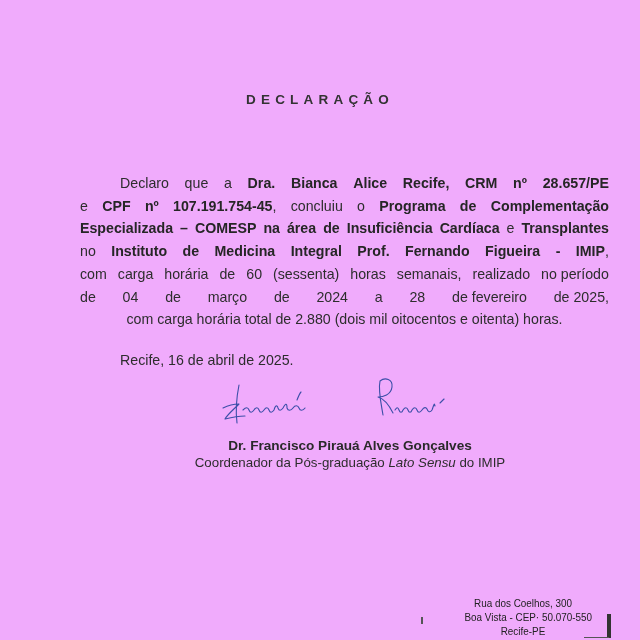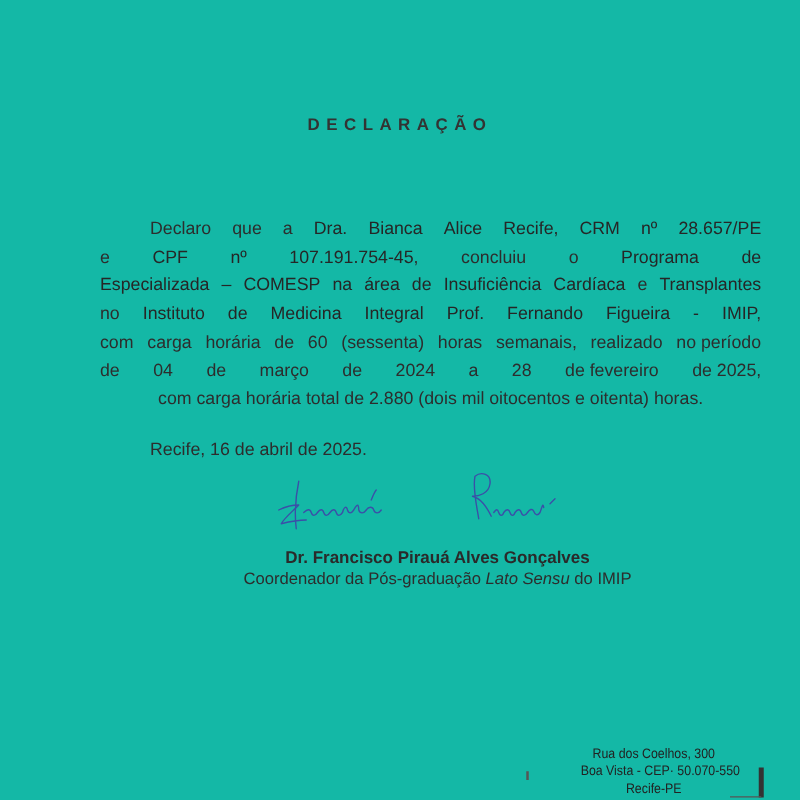--- a/index.html
+++ b/index.html
@@ -12,21 +12,21 @@
       height: 640px;
       position: relative;
       overflow: hidden;
       font-family: "Liberation Sans", "DejaVu Sans", sans-serif;
       color: #2a2a2a;
     }
     .page {
       position: absolute;
       left: 0; top: 0;
       width: 640px; height: 640px;
-      background: #14b8a6;
+      background: #f0abfc;
     }
     .title {
       position: absolute;
       top: 92px;
       left: 0;
       width: 640px;
       text-align: center;
       font-size: 13.5px;
       font-weight: bold;
       letter-spacing: 5.2px;
@@ -35,21 +35,21 @@
     .body-text {
       position: absolute;
       left: 80px;
       top: 172px;
       width: 529px;
       font-size: 14.2px;
       line-height: 22.7px;
       text-align: justify;
       color: #2d2d2d;
     }
-    .body-text b { font-weight: normal; color: #262626; }
+    .body-text b { font-weight: bold; color: #262626; }
     .line {
       display: flex;
       justify-content: space-between;
       white-space: nowrap;
     }
     .line.last { justify-content: center; }
     .line.first { padding-left: 40px; }
     .place-date {
       position: absolute;
       left: 120px;
@@ -189,20 +189,21 @@
     </div>
     <div class="line">
       <span>e</span>
       <b>CPF</b>
       <b>nº</b>
       <span><b>107.191.754-45</b><span>,</span></span>
       <span>concluiu</span>
       <span>o</span>
       <b>Programa</b>
       <b>de</b>
+      <b>Complementação</b>
     </div>
     <div class="line">
       <b>Especializada</b>
       <b>–</b>
       <b>COMESP</b>
       <b>na</b>
       <b>área</b>
       <b>de</b>
       <b>Insuficiência</b>
       <b>Cardíaca</b>

